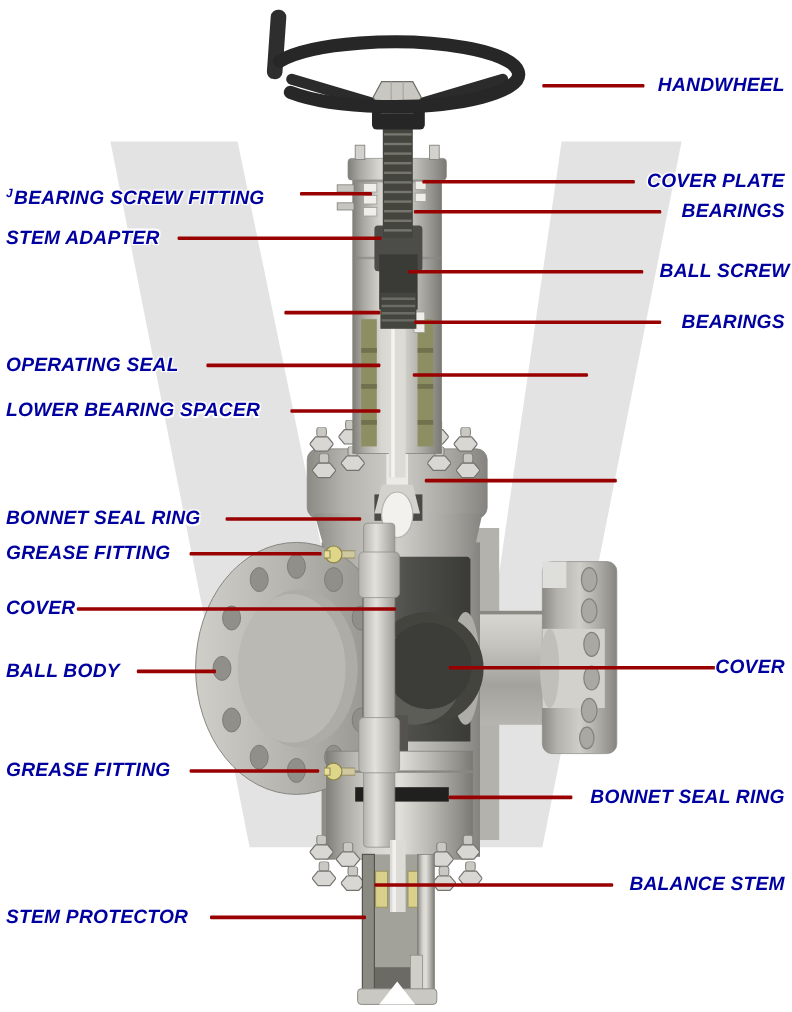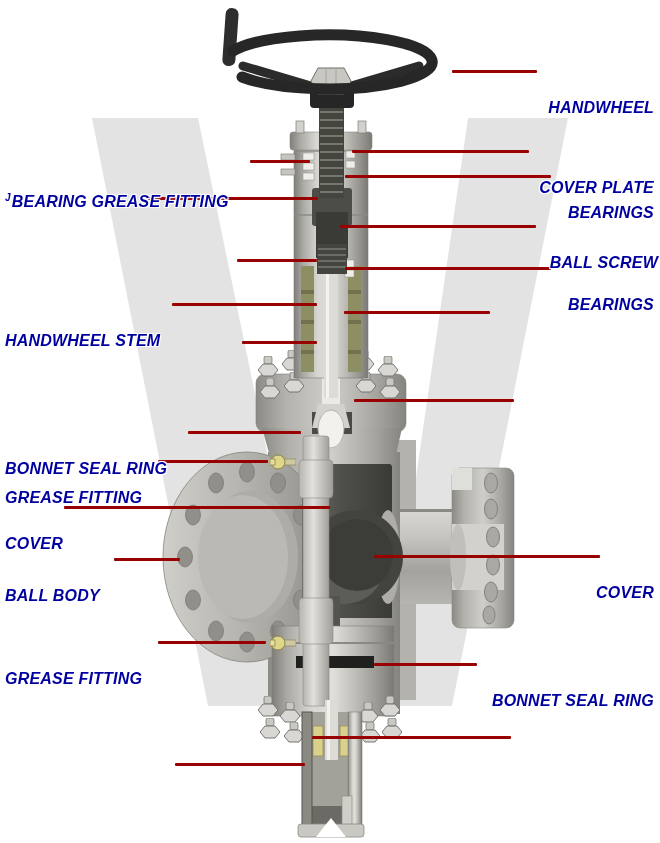--- a/index.html
+++ b/index.html
@@ -11,21 +11,20 @@
   .label{
     position:absolute;
     color:#0000A0;
     font-size:16px;
     font-weight:bold;
     font-style:italic;
     letter-spacing:0.2px;
     white-space:nowrap;
     line-height:20px;
     text-shadow:-1px -1px 0 #fff,1px -1px 0 #fff,-1px 1px 0 #fff,1px 1px 0 #fff,0 0 3px #fff;
-    margin-top:36px;
   }
   .label.right{text-align:right;}
   .label sup{font-size:10px;font-weight:bold;vertical-align:6px;margin-right:1px;}
   .leader{
     position:absolute;height:3px;background:#990000;border-radius:1px;
   }
 </style>
 </head>
 <body>
 
@@ -279,29 +278,33 @@
   <div class="leader" style="left:352px;width:177px;top:150px"></div>
   <div class="leader" style="left:345px;width:206px;top:175px"></div>
   <div class="leader" style="left:340px;width:196px;top:225px"></div>
   <div class="leader" style="left:345px;width:206px;top:267px"></div>
   <div class="leader" style="left:344px;width:146px;top:311px"></div>
   <div class="leader" style="left:354px;width:160px;top:399px"></div>
   <div class="leader" style="left:374px;width:226px;top:555px"></div>
   <div class="leader" style="left:374px;width:103px;top:663px"></div>
   <div class="leader" style="left:312px;width:199px;top:736px"></div>
 
-  <div class="label" style="left:5px;top:152px"><sup>J</sup><span>BEARING GREASE FITTING</span></div>
-  <div class="label" style="left:5px;top:295px"><span>HANDWHEEL STEM</span></div>
+  <div class="label" style="left:5px;top:152px"><sup>J</sup><span>BEARING SCREW FITTING</span></div>
+  <div class="label" style="left:5px;top:189px"><span>STEM ADAPTER</span></div>
+  <div class="label" style="left:5px;top:295px"><span>OPERATING SEAL</span></div>
+  <div class="label" style="left:5px;top:333px"><span>LOWER BEARING SPACER</span></div>
   <div class="label" style="left:5px;top:423px"><span>BONNET SEAL RING</span></div>
   <div class="label" style="left:5px;top:452px"><span>GREASE FITTING</span></div>
   <div class="label" style="left:5px;top:498px"><span>COVER</span></div>
   <div class="label" style="left:5px;top:550px"><span>BALL BODY</span></div>
   <div class="label" style="left:5px;top:633px"><span>GREASE FITTING</span></div>
+  <div class="label" style="left:5px;top:755px"><span>STEM PROTECTOR</span></div>
 
   <div class="label right" style="right:6px;top:62px"><span>HANDWHEEL</span></div>
   <div class="label right" style="right:6px;top:142px"><span>COVER PLATE</span></div>
   <div class="label right" style="right:6px;top:167px"><span>BEARINGS</span></div>
   <div class="label right" style="right:2px;top:217px"><span>BALL SCREW</span></div>
   <div class="label right" style="right:6px;top:259px"><span>BEARINGS</span></div>
   <div class="label right" style="right:6px;top:547px"><span>COVER</span></div>
   <div class="label right" style="right:6px;top:655px"><span>BONNET SEAL RING</span></div>
+  <div class="label right" style="right:6px;top:728px"><span>BALANCE STEM</span></div>
 
 </div>
 
 </body></html>

